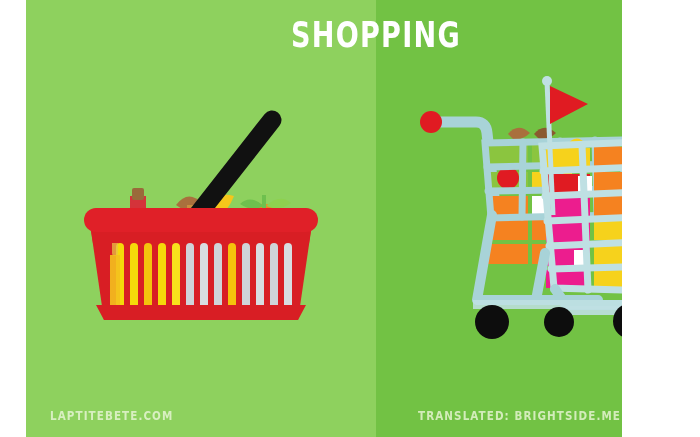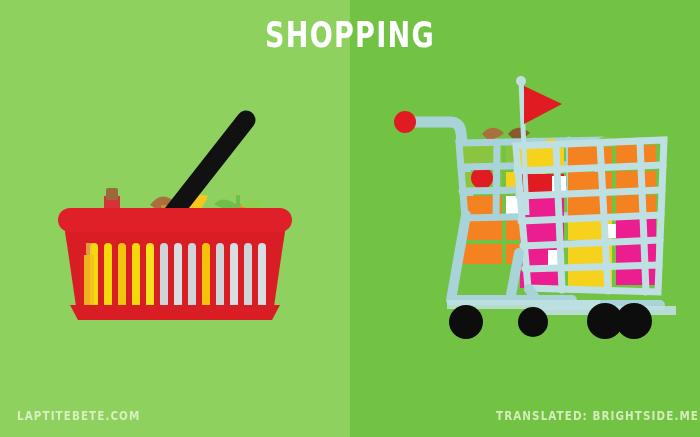--- a/index.html
+++ b/index.html
@@ -2,24 +2,25 @@
 <html><head>
 <meta charset="utf-8">
 <style>
   html, body {
     margin: 0;
     padding: 0;
     background: #ffffff;
   }
   #stage {
     position: relative;
-    width: 700px;
+    width: 596px;
     height: 437px;
     overflow: hidden;
     font-family: "Liberation Sans", sans-serif;
+    margin-left: 26px;
   }
   .panel {
     position: absolute;
     top: 0;
     height: 437px;
   }
   #panel-left  { left: 0;     width: 350px; background: #8ed15e; }
   #panel-right { left: 350px; width: 350px; background: #72c244; }
 
   #title {
@@ -42,21 +43,21 @@
   .footer-text {
     position: absolute;
     bottom: 14px;
     color: #d3ecb9;
     font-family: "Liberation Sans Narrow", "DejaVu Sans Condensed", "Liberation Sans", sans-serif;
     font-weight: bold;
     font-size: 11.5px;
     letter-spacing: 1.1px;
     white-space: nowrap;
   }
-  #footer-left  { left: 17px; color: #d8efc0; }
+  #footer-left  { left: 24px; color: #d8efc0; }
   #footer-right { right: 1px; color: #d3ecba; }
 
   .art { position: absolute; top: 0; left: 0; }
 </style>
 </head>
 <body>
 
 <div id="stage">
 
   <div class="panel" id="panel-left"></div>

